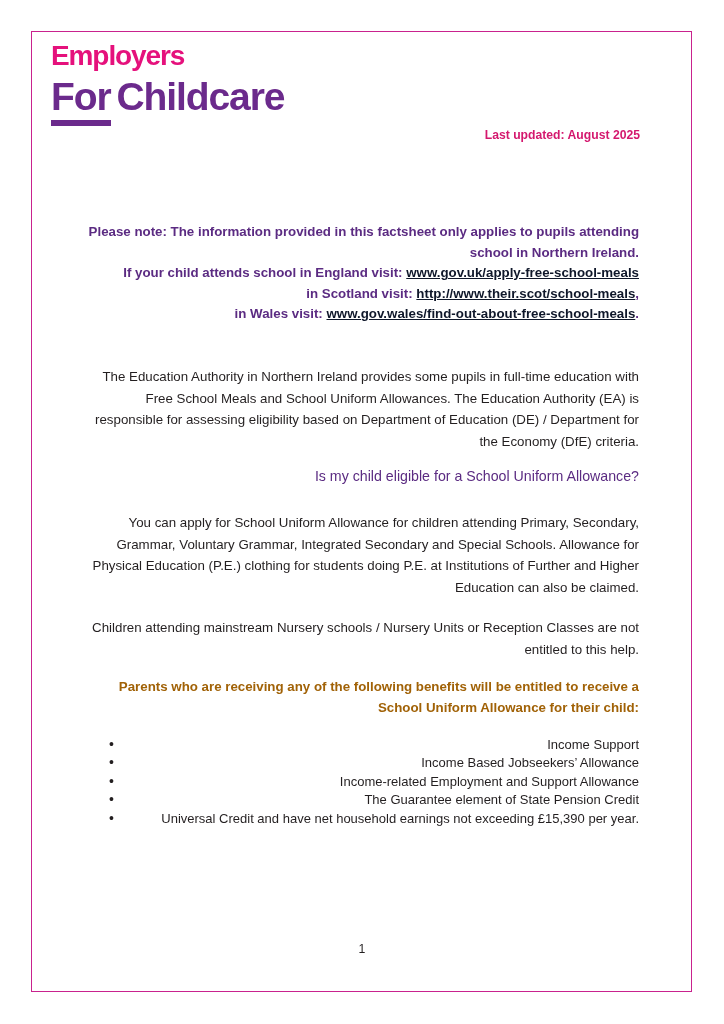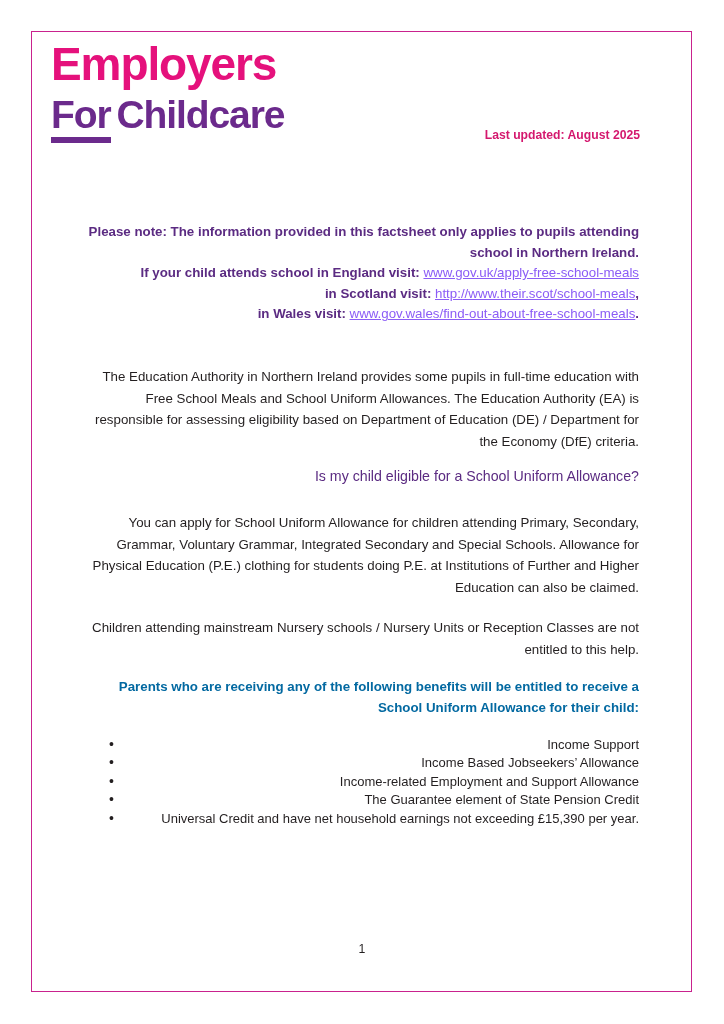--- a/index.html
+++ b/index.html
@@ -47,21 +47,21 @@
   
   .logo {
     position: absolute;
     left: 51px;
     top: 42px;
     width: 300px;
     line-height: 1;
     user-select: none;
   }
   .logo-line1 {
-    font-size: 46px;
+    font-size: 28px;
     font-weight: bold;
     letter-spacing: -1.1px;
     color: #E5117C;
     display: block;
     line-height: 0.98;
   }
   .logo-line2wrap {
     display: block;
     margin-top: 9px;
     white-space: nowrap;
@@ -120,23 +120,23 @@
 
   .note {
     top: 222px;
     font-size: 13.3px;
     font-weight: bold;
     color: #5B2B82;
     line-height: 1.55;
   }
   .note a,
   .note .link {
-    color: #8b5cf6;
+    color: #0f172a;
     text-decoration: underline;
-    font-weight: normal;
+    font-weight: bold;
   }
   .note .blk { display: block; }
 
   .para {
     font-size: 13.3px;
     color: #231F20;
     line-height: 1.62;
   }
 
   .p-intro  { top: 366px; }
@@ -147,21 +147,21 @@
     top: 468px;
     font-size: 14.2px;
     font-weight: normal;
     color: #5B2B82;
   }
 
   .benefits-lead {
     top: 677px;
     font-size: 13.3px;
     font-weight: bold;
-    color: #0369a1;
+    color: #a16207;
     line-height: 1.55;
   }
 
   .bullets {
     top: 738px;
     margin: 0;
     padding: 0;
     list-style: none;
   }
   .bullets li {

